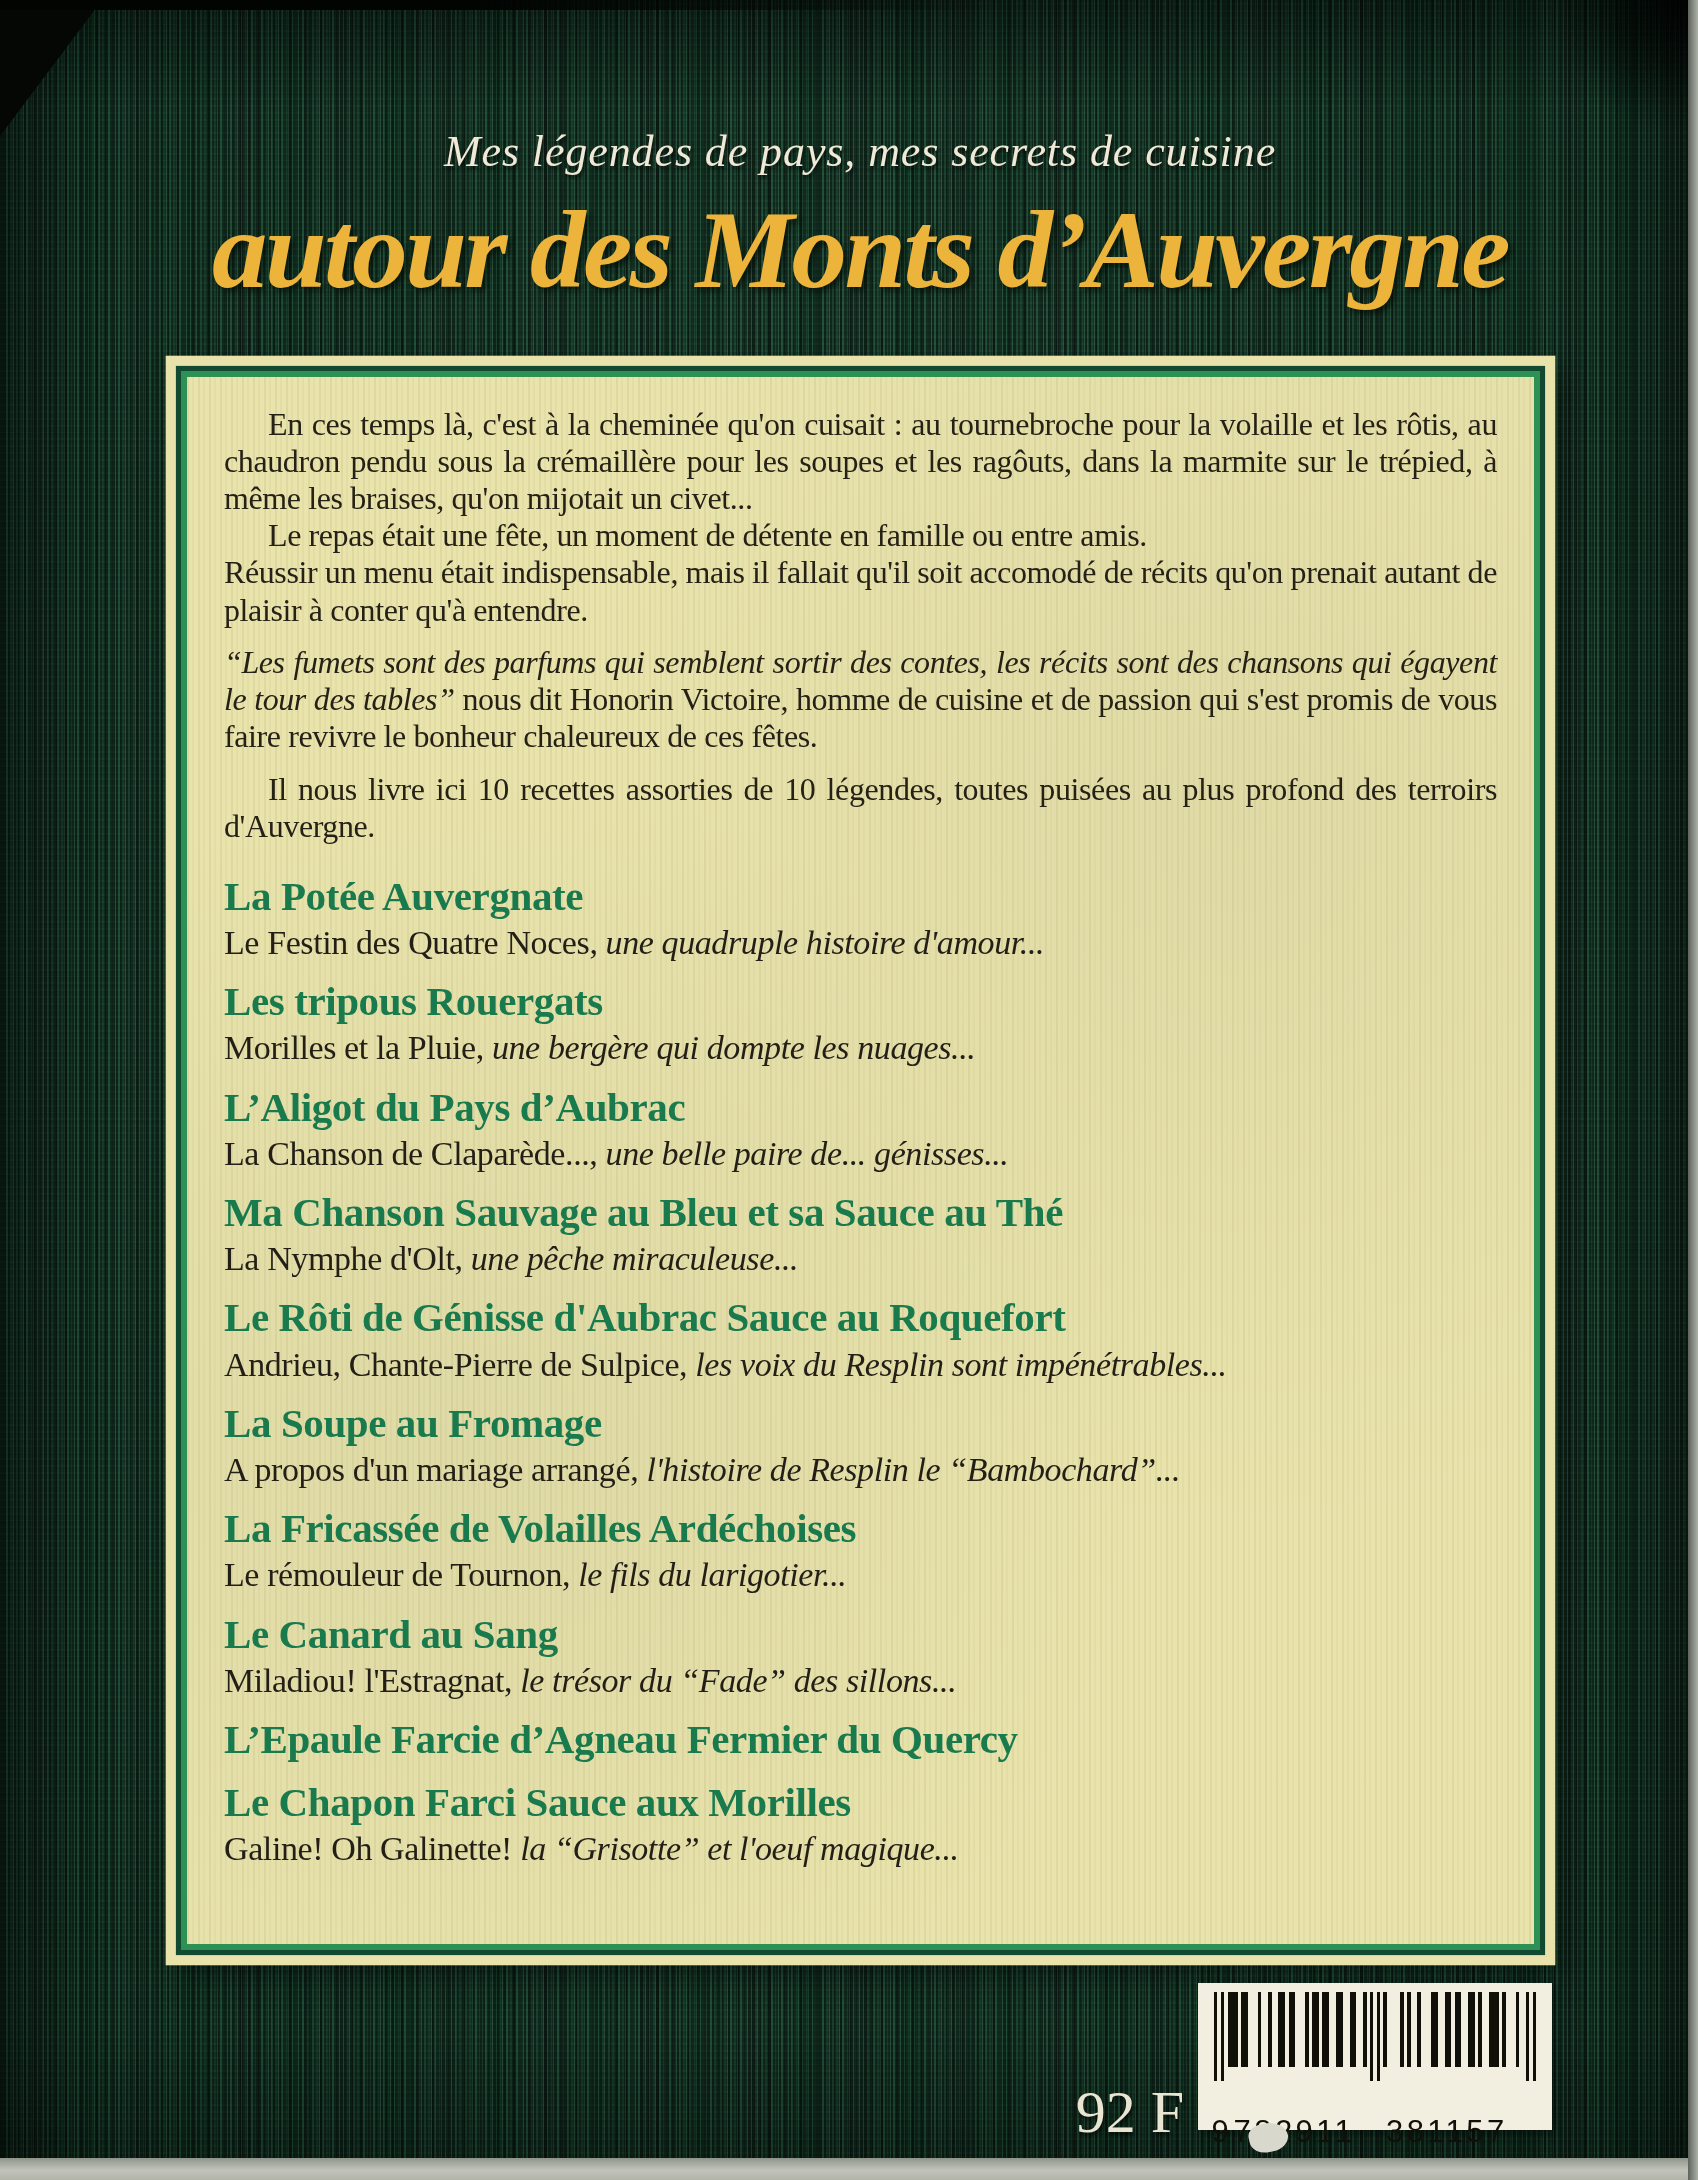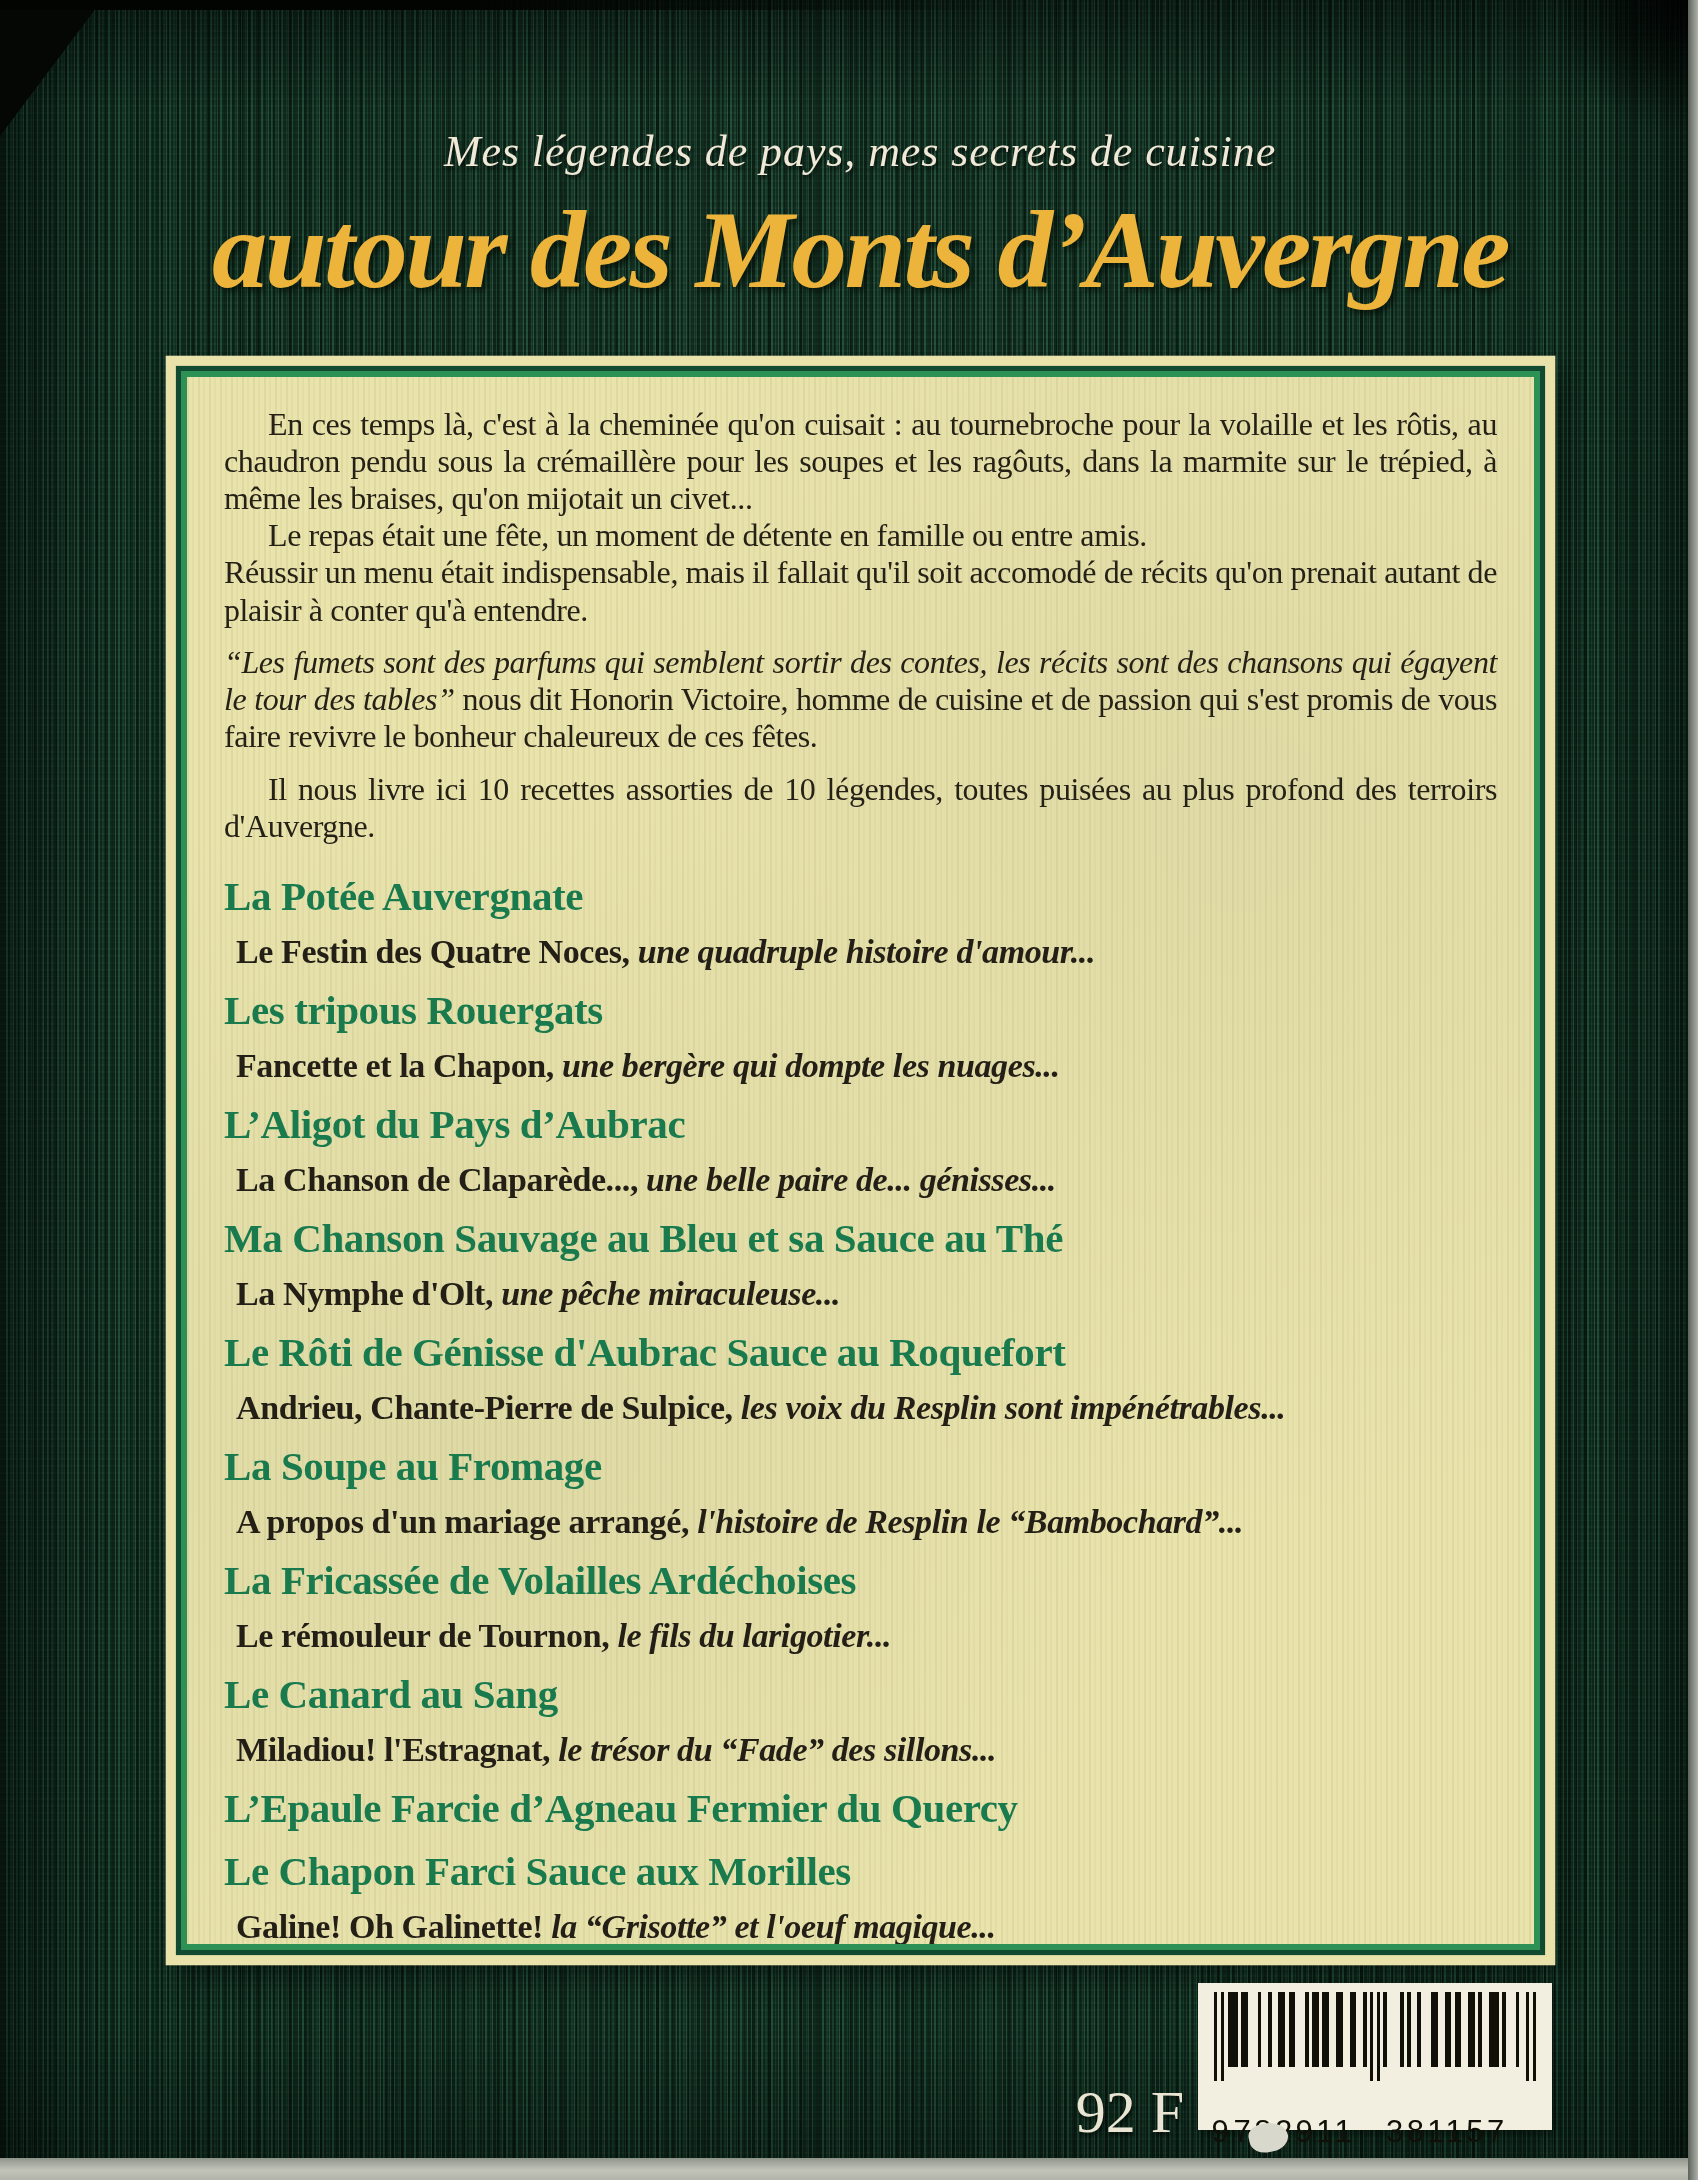--- a/index.html
+++ b/index.html
@@ -64,21 +64,21 @@
   .para.indent{text-indent:44px;}
   .para.spaced{margin-top:15.3px;}
   .seg-italic{font-style:italic;}
 
   .recipes{margin-top:29px;text-align:left;}
   .recipe{margin-bottom:17px;}
   .recipe-title{
     margin:0 0 3.4px;font-size:41px;line-height:1.12;font-weight:bold;
     color:#197a4e;letter-spacing:-0.4px;
   }
-  .recipe-desc{margin:12px;font-size:34px;line-height:1.15;color:#231f16;letter-spacing:-0.4px;font-weight:bold;}
+  .recipe-desc{margin:0;font-size:34px;line-height:1.15;color:#231f16;letter-spacing:-0.4px;}
 
   
   .price{
     position:absolute;left:963px;top:2078px;width:221px;
     text-align:right;font-size:60px;color:#e9e5d2;
     text-shadow:1.7px 2.6px 3.4px rgba(0,0,0,0.5);
   }
   .barcode-label{
     position:absolute;left:1198px;top:1983px;width:354px;height:147px;
     box-sizing:border-box;background:#f2efe1;padding:8.5px 13.6px 5.1px;
@@ -116,21 +116,21 @@
           <p class="para spaced"><span class="seg-italic">“Les fumets sont des parfums qui semblent sortir des contes, les récits sont des chansons qui égayent le tour des tables”</span><span class="seg-roman"> nous dit Honorin Victoire, homme de cuisine et de passion qui s'est promis de vous faire revivre le bonheur chaleureux de ces fêtes.</span></p>
           <p class="para indent spaced"><span class="seg-roman">Il nous livre ici 10 recettes assorties de 10 légendes, toutes puisées au plus profond des terroirs d'Auvergne.</span></p>
         </div>
       <div class="recipes" id="recipes-container">
           <div class="recipe">
             <h3 class="recipe-title">La Potée Auvergnate</h3>
             <p class="recipe-desc"><span class="seg-roman">Le Festin des Quatre Noces, </span><span class="seg-italic">une quadruple histoire d'amour...</span></p>
           </div>
           <div class="recipe">
             <h3 class="recipe-title">Les tripous Rouergats</h3>
-            <p class="recipe-desc"><span class="seg-roman">Fancette et la Chapon, </span><span class="seg-italic">une bergère qui dompte les nuages...</span></p>
+            <p class="recipe-desc"><span class="seg-roman">Morilles et la Pluie, </span><span class="seg-italic">une bergère qui dompte les nuages...</span></p>
           </div>
           <div class="recipe">
             <h3 class="recipe-title">L’Aligot du Pays d’Aubrac</h3>
             <p class="recipe-desc"><span class="seg-roman">La Chanson de Claparède..., </span><span class="seg-italic">une belle paire de... génisses...</span></p>
           </div>
           <div class="recipe">
             <h3 class="recipe-title">Ma Chanson Sauvage au Bleu et sa Sauce au Thé</h3>
             <p class="recipe-desc"><span class="seg-roman">La Nymphe d'Olt, </span><span class="seg-italic">une pêche miraculeuse...</span></p>
           </div>
           <div class="recipe">

